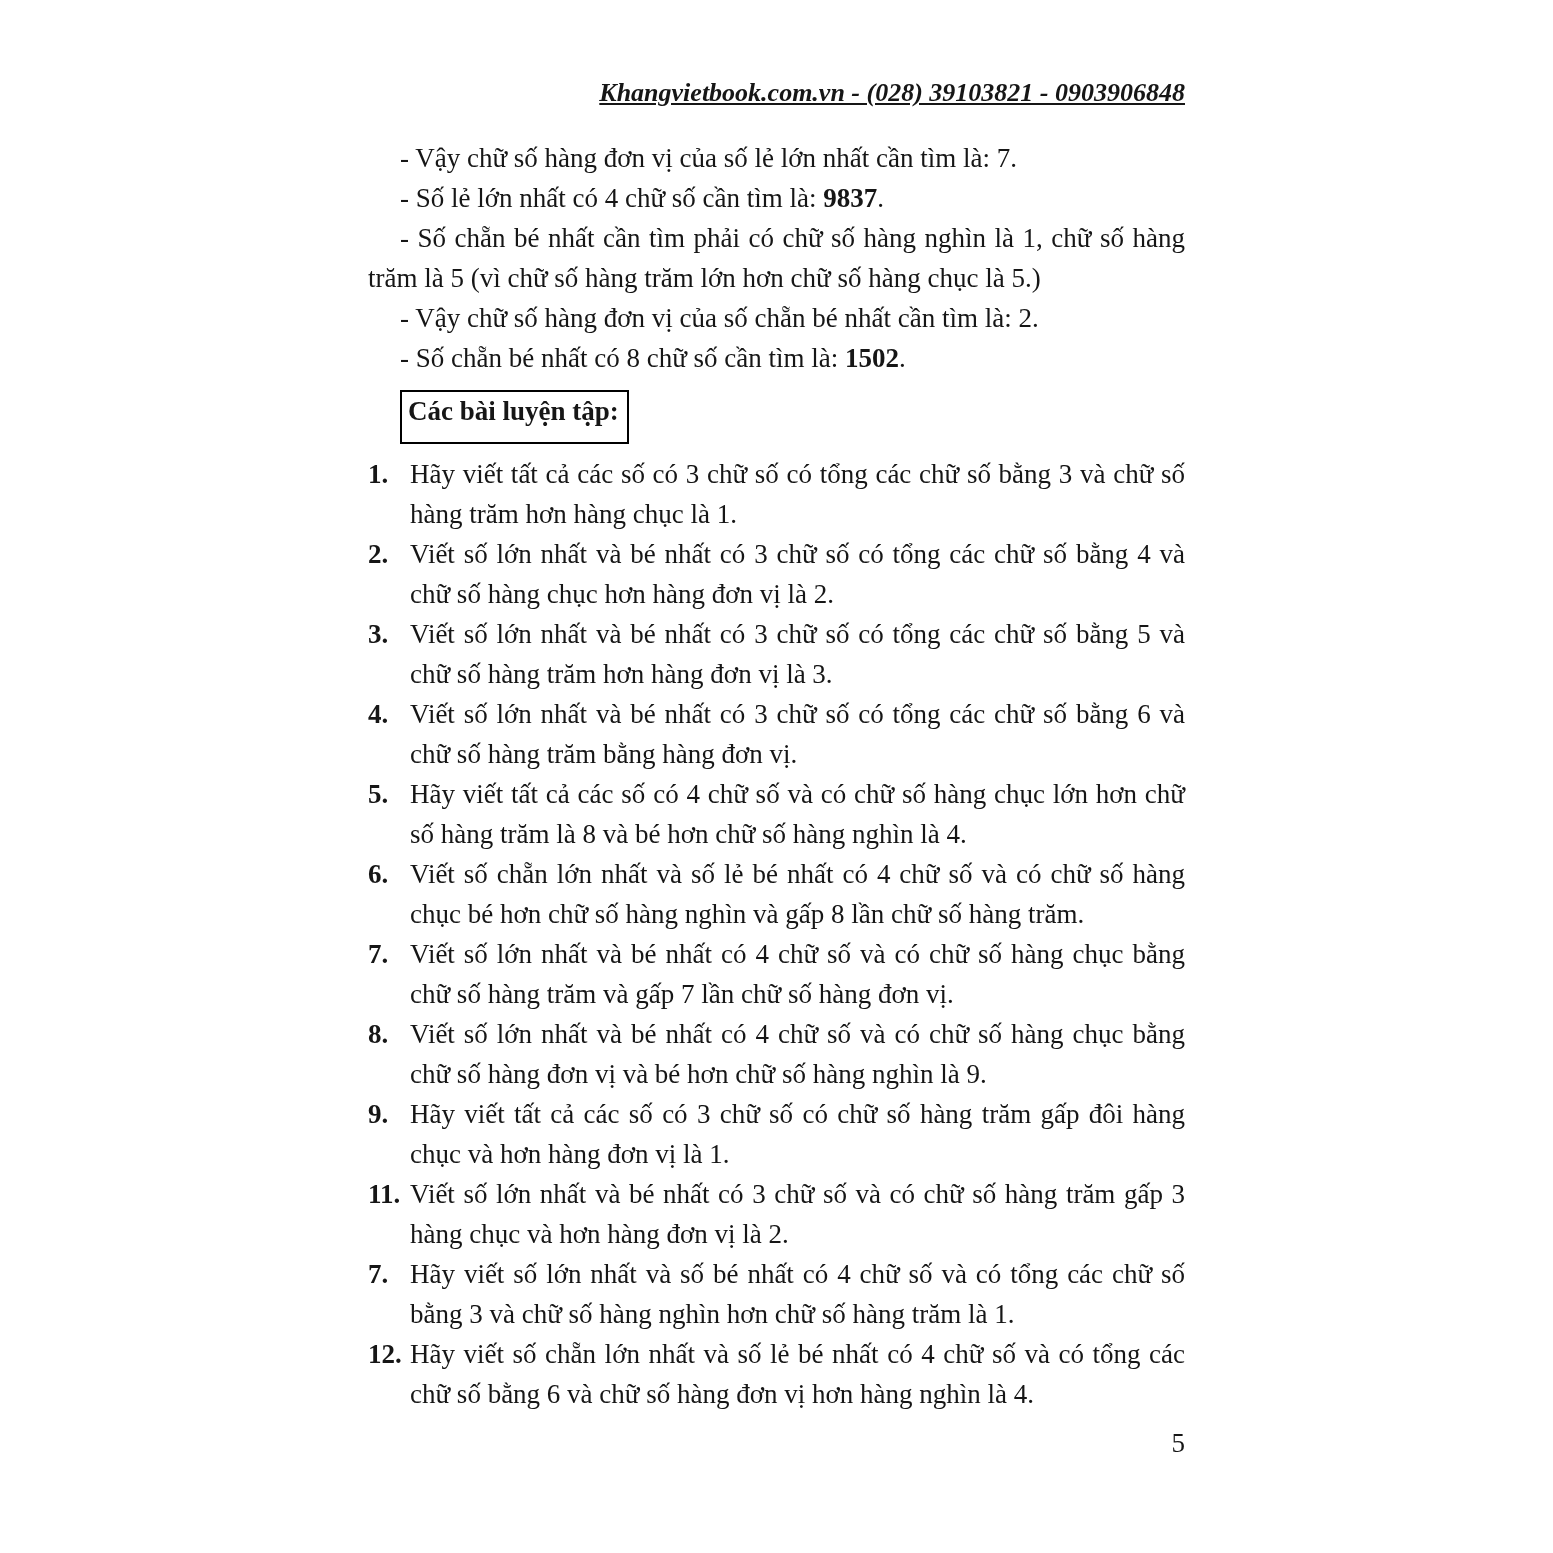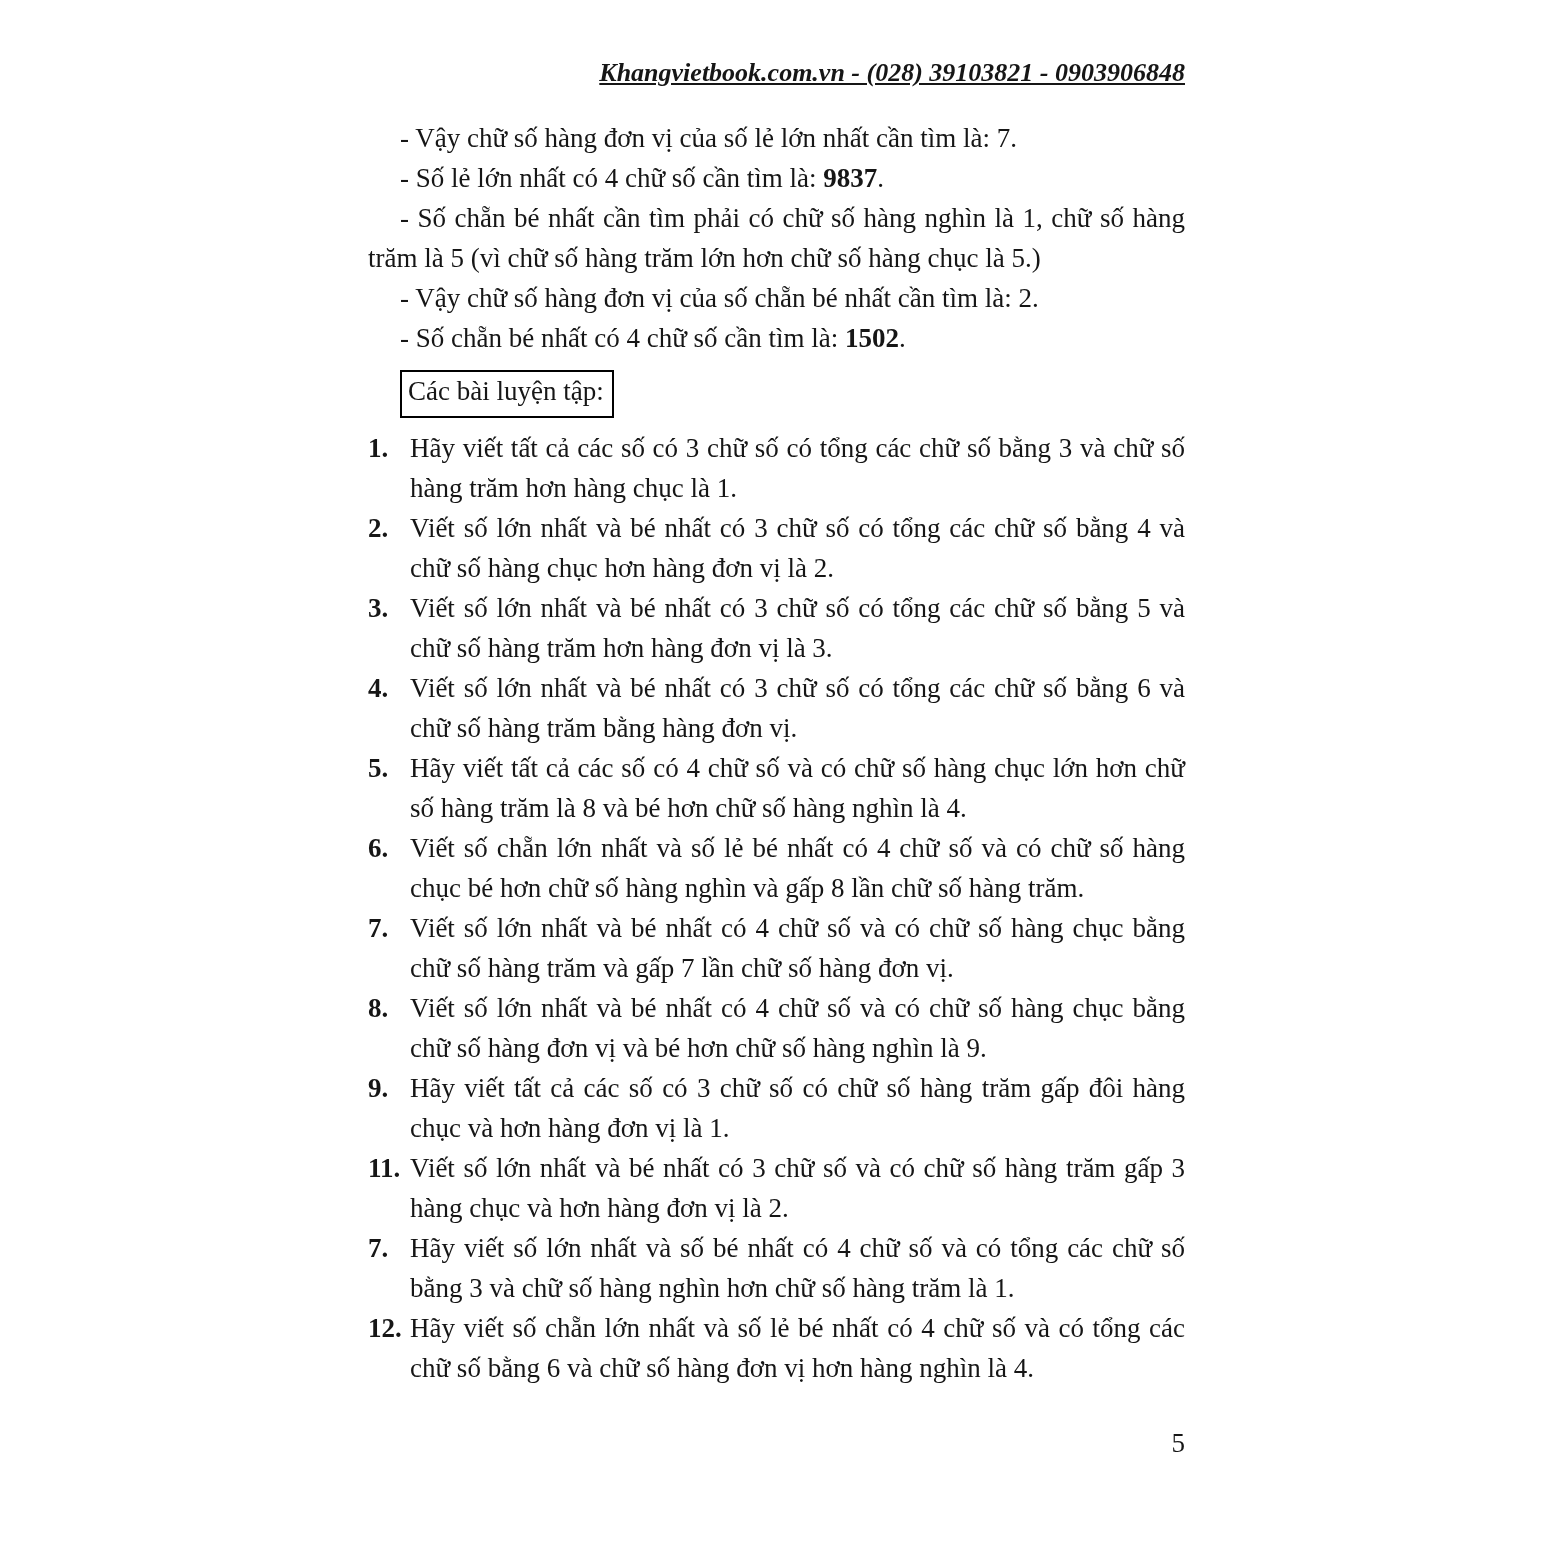--- a/index.html
+++ b/index.html
@@ -13,21 +13,21 @@
     overflow: hidden;
   }
   .page {
     position: absolute;
     left: 368px;
     top: 0;
     width: 817px;
     height: 1553px;
   }
   .header {
-    padding-top: 58px;
+    padding-top: 78px;
     text-align: right;
     font-size: 26px;
     font-style: italic;
     font-weight: bold;
     margin-bottom: 30px;
   }
   .header span { text-decoration: underline; }
   .intro p {
     margin: 0;
     font-size: 27px;
@@ -35,23 +35,23 @@
     text-align: justify;
     text-indent: 32px;
   }
   .intro b { font-weight: bold; margin-top: 31px; }
   .section-title-wrap {
     margin: 12px 0 10px 32px;
   }
   .section-title {
     display: inline-block;
     border: 2px solid #000;
-    padding: 1px 8px 7px 6px;
+    padding: 1px 8px 13px 6px;
     font-size: 27px;
-    font-weight: normal;
+    font-weight: bold;
     line-height: 36px;
   }
   .exercises { margin-top: 4px; }
   .exercise {
     position: relative;
     padding-left: 42px;
     font-size: 27px;
     line-height: 40px;
     text-align: justify;
     margin: 0;
@@ -85,21 +85,21 @@
     <p>
       <span>- Số lẻ lớn nhất có 4 chữ số cần tìm là: </span><b>9837</b><span>.</span>
     </p>
     <p>
       <span>- Số chẵn bé nhất cần tìm phải có chữ số hàng nghìn là 1, chữ số hàng trăm là 5 (vì chữ số hàng trăm lớn hơn chữ số hàng chục là 5.)</span>
     </p>
     <p>
       <span>- Vậy chữ số hàng đơn vị của số chẵn bé nhất cần tìm là: 2.</span>
     </p>
     <p>
-      <span>- Số chẵn bé nhất có 4 chữ số cần tìm là: </span><b>1502</b><span>.</span>
+      <span>- Số chẵn bé nhất có 8 chữ số cần tìm là: </span><b>1502</b><span>.</span>
     </p>
   </div>
 
   <div class="section-title-wrap">
     <span class="section-title">Các bài luyện tập:</span>
   </div>
 
   <div class="exercises">
     <p class="exercise">
       <span class="num">1.</span>

